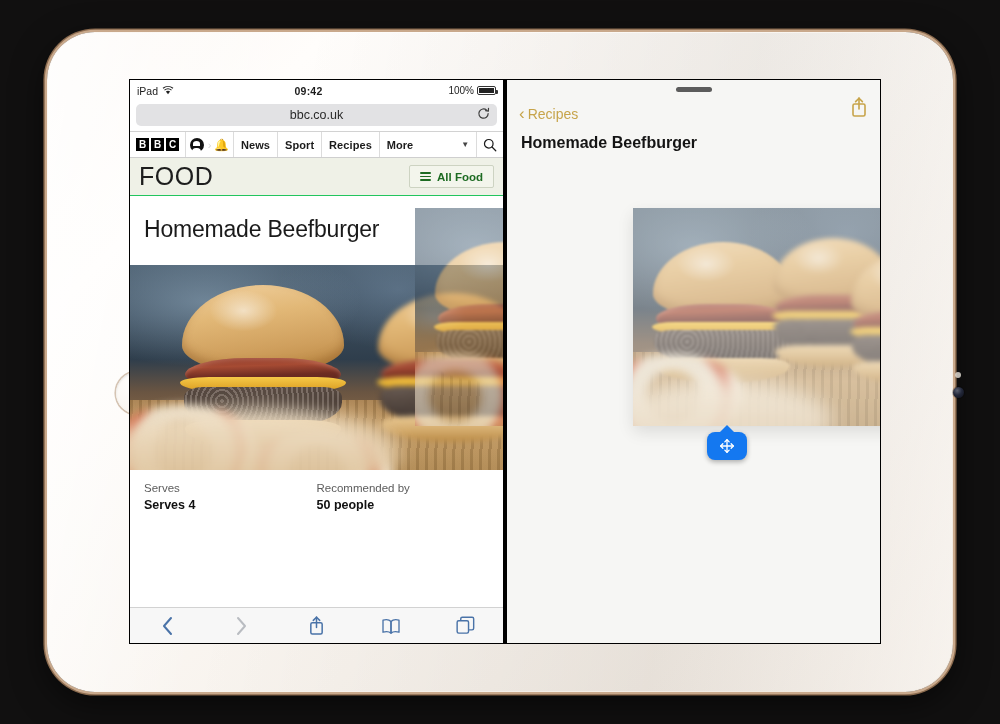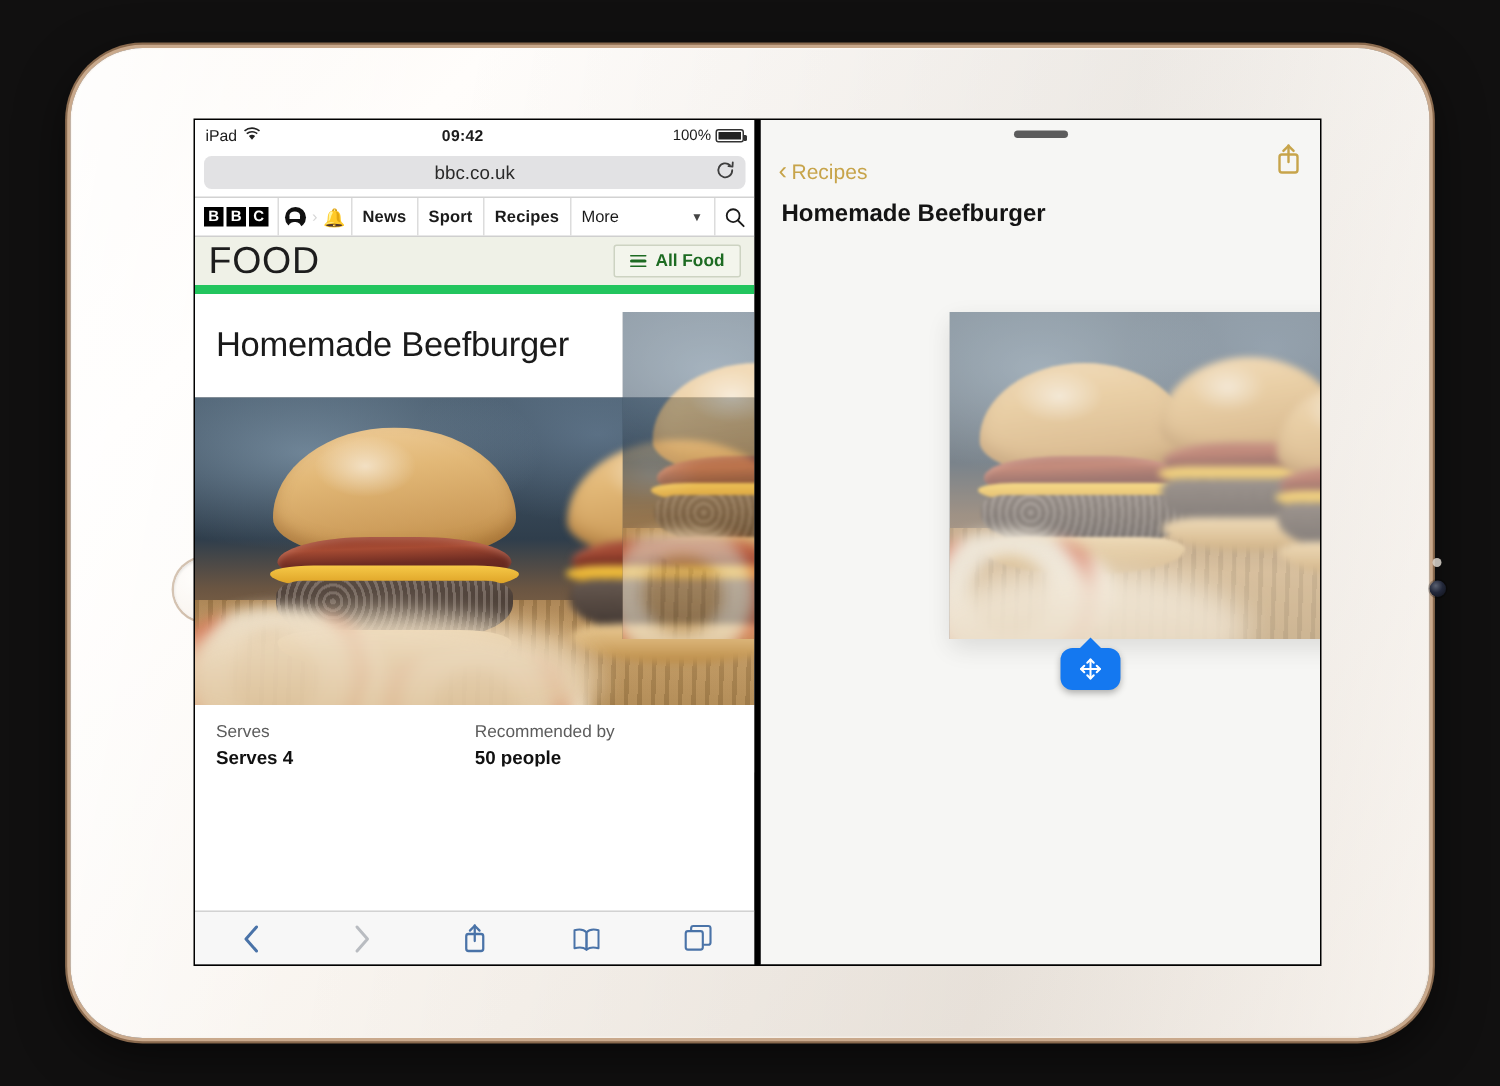--- a/index.html
+++ b/index.html
@@ -99,28 +99,28 @@
   }
   .acct-icon:after{
     content:""; position:absolute; left:3.5px; top:3px; width:7px; height:5px; border-radius:50% 50% 0 0; background:#fff;
   }
   .acct-icon:before{
     content:""; position:absolute; left:2.5px; bottom:0; width:9px; height:4px; border-radius:4px 4px 0 0; background:#fff;
   }
   .bell{ color:#c9c9c9; font-size:12px; }
   .chev-divider{ color:#d6d6d6; font-size:11px; display:flex; align-items:center; }
   .nav-item{ display:flex; align-items:center; padding:0 7px; font-weight:bold; font-size:11px; letter-spacing:.1px;}
-  .nav-more{ flex:1; display:flex; align-items:center; justify-content:flex-start; padding:0 7px; font-weight:normal; font-size:11px;gap:48px;}
+  .nav-more{ flex:1; display:flex; align-items:center; justify-content:flex-start; padding:0 7px; font-weight:bold; font-size:11px;gap:48px;}
   .nav-more .caret{ color:#444; font-size:8px; }
   .nav-search{ width:30px; display:flex; align-items:center; justify-content:center; font-size:14px; }
 
   
   .brandbar{
     height:38px; background:#eff1e7; display:flex; align-items:center;
-    justify-content:space-between; padding:0 9px; border-bottom:6px solid #22c55e;
+    justify-content:space-between; padding:0 9px; border-bottom:1px solid #22c55e;
   }
   .brand-title{ font-size:25px; letter-spacing:.5px; color:#1d1d1d; font-weight:400; font-family:"Liberation Sans",sans-serif;}
   .allfood-btn{
     border:1px solid #cdd3c2; background:#f3f5ec; border-radius:2px;
     padding:4px 10px; display:flex; align-items:center; gap:6px;
     color:#1d6b22; font-weight:bold; font-size:11.5px;
   }
   .hamburger{ display:inline-block; width:11px; }
   .hamburger i{ display:block; height:1.6px; background:#1d6b22; margin:2px 0; border-radius:1px;}
 

